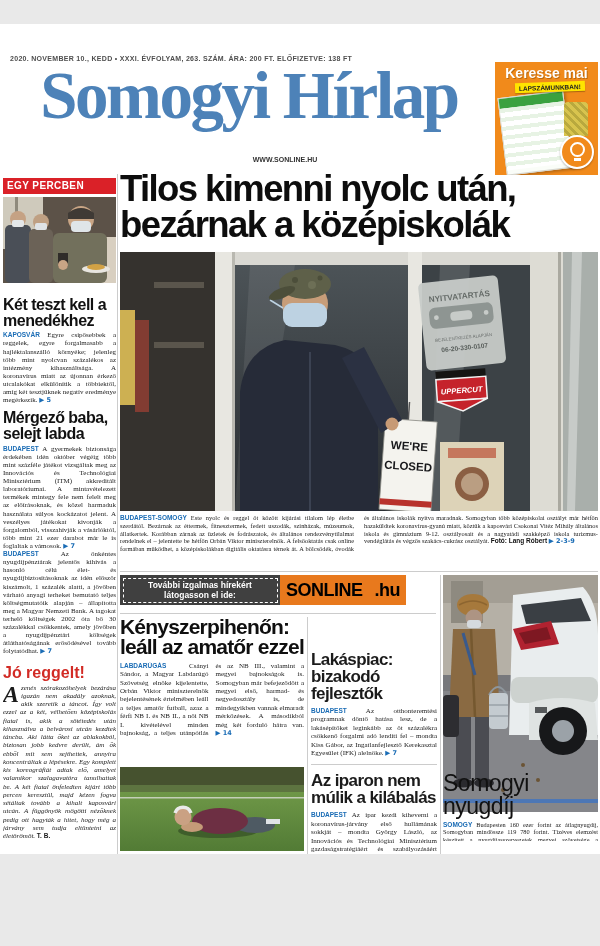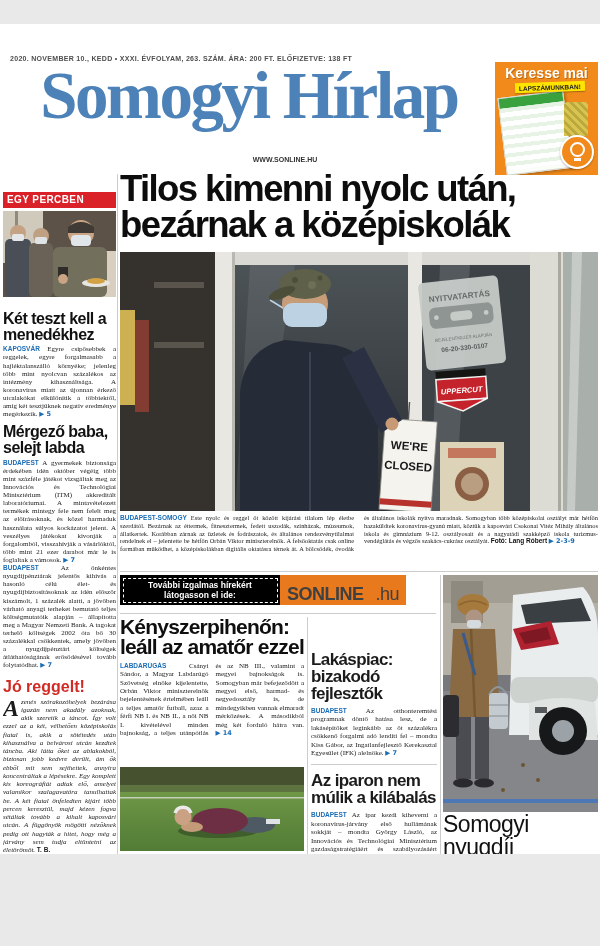--- a/index.html
+++ b/index.html
@@ -31,21 +31,21 @@
   .promo-circle{position:absolute;right:4px;bottom:6px;width:30px;height:30px;border-radius:50%;
                 background:#f18a1b;border:2px solid #fff;box-shadow:0 1px 2px rgba(0,0,0,.3);}
   .bulb{width:11px;height:11px;border:2px solid #fff;border-radius:50%;margin:5px auto 0;}
   .bulb-base{width:7px;height:3px;background:#fff;margin:1px auto 0;}
 
   
   .headline{left:120px;top:147px;width:478px;font:bold 36.5px/0.98 "Liberation Sans",sans-serif;
             color:#0d0d0d;letter-spacing:-1.6px;z-index:3;}
 
   
-  .leftcol{left:3px;top:168px;width:113px;height:708px;overflow:hidden;}
+  .leftcol{left:3px;top:154px;width:113px;height:708px;overflow:hidden;}
   .section-banner{background:#da2128;color:#fff;font:bold 10px/16px "Liberation Sans",sans-serif;
                   padding-left:4px;letter-spacing:.4px;}
   .lc-photo{width:113px;height:86px;margin:3px 0 4px;}
   .lc-title{font:bold 16px/0.98 "Liberation Sans",sans-serif;color:#111;letter-spacing:-.5px;
             margin:6px 0 3px;}
   .lc-body{font-size:7px;line-height:1.16;text-align:justify;margin:0;}
   .kick{font:bold 6.5px "Liberation Sans",sans-serif;color:#1a6cb5;}
   .pref{font:bold 6.5px "DejaVu Sans",sans-serif;color:#1a6cb5;white-space:nowrap;}
   .credit{font:bold 6.5px "Liberation Sans",sans-serif;color:#111;}
   .greet-title{color:#d22b25;font:bold 16px "Liberation Sans",sans-serif;margin:8px 0 2px;}
@@ -54,40 +54,40 @@
   .byline{font:bold 6.5px "Liberation Sans",sans-serif;font-style:normal;}
 
   
   .mainphoto{left:120px;top:228px;width:478px;height:259px;z-index:1;}
   .caption{left:120px;top:490px;width:478px;height:54px;overflow:hidden;
            column-count:2;column-gap:10px;font-size:6.4px;line-height:1.22;text-align:justify;margin:0;}
 
   
   .hairline{background:#ccc;}
   .banner{left:120px;top:551px;width:286px;height:30px;display:flex;z-index:2;}
-  .banner-left{flex:1;background:#000000;padding:2.5px;display:flex;}
+  .banner-left{flex:1;background:#404040;padding:2.5px;display:flex;}
   .banner-left-inner{border:1.5px dashed #fff;flex:1;display:flex;align-items:center;justify-content:center;
                      text-align:center;color:#fff;font:bold 8.5px/1.2 "Liberation Sans",sans-serif;padding:1px 6px;}
-  .banner-right{width:126px;background:#e8791d;color:#404040;display:flex;align-items:flex-end;justify-content:center;
+  .banner-right{width:126px;background:#e8791d;color:#000000;display:flex;align-items:center;justify-content:center;
                 font:bold 18px "Liberation Sans",sans-serif;letter-spacing:-.5px;gap:12px;}
-  .banner-right .tld{font-weight:normal;}
+  .banner-right .tld{font-weight:bold;}
 
   
   .foci{left:120px;top:593px;width:184px;height:263px;overflow:hidden;}
   .art-title{font:bold 21px/0.95 "Liberation Sans",sans-serif;color:#0f0f0f;letter-spacing:-.8px;margin:0 0 5px;}
   .foci-body{column-count:2;column-gap:7px;font-size:7px;line-height:1.2;text-align:justify;margin:0;height:100px;overflow:hidden;}
   .foci-photo{width:184px;height:84px;margin-top:5px;}
   .foci-cap{display:flex;justify-content:space-between;font-size:6.3px;margin-top:2px;}
   .foci-cap .t{font:bold 6.3px "Liberation Sans",sans-serif;}
   .midcol{left:311px;top:627px;width:126px;height:265px;overflow:hidden;}
   .mid-title{font:bold 17px/1.0 "Liberation Sans",sans-serif;letter-spacing:-.6px;margin:0 0 5px;}
   .mid-body{font-size:7px;line-height:1.2;text-align:justify;margin:0;}
   .mid-div{height:1px;background:#ccc;margin:7px 0;}
   .rightphoto{left:443px;top:551px;width:155px;height:237px;}
-  .pension{left:443px;top:789px;width:155px;height:69px;overflow:hidden;}
+  .pension{left:443px;top:748px;width:155px;height:69px;overflow:hidden;}
   .pension-title{font:400 23px/1.0 "Liberation Sans",sans-serif;letter-spacing:-.5px;margin:0 0 3px;color:#111;}
   .pension-body{font-size:6.3px;line-height:1.18;text-align:justify;margin:0;}
 
   
   .footer-rule{left:0;top:860px;width:600px;height:1px;background:#8c8c8c;}
   .barcode{left:22px;top:866px;width:120px;height:64px;}
   .bars{position:absolute;background:repeating-linear-gradient(90deg,#111 0 1.5px,#fff 1.5px 3px,#111 3px 4.5px,#fff 4.5px 7px);}
   .bars1{left:0;top:8px;width:72px;height:44px;}
   .bars2{left:80px;top:14px;width:36px;height:38px;}
   .bc-num{position:absolute;left:0;top:53px;width:72px;text-align:center;

